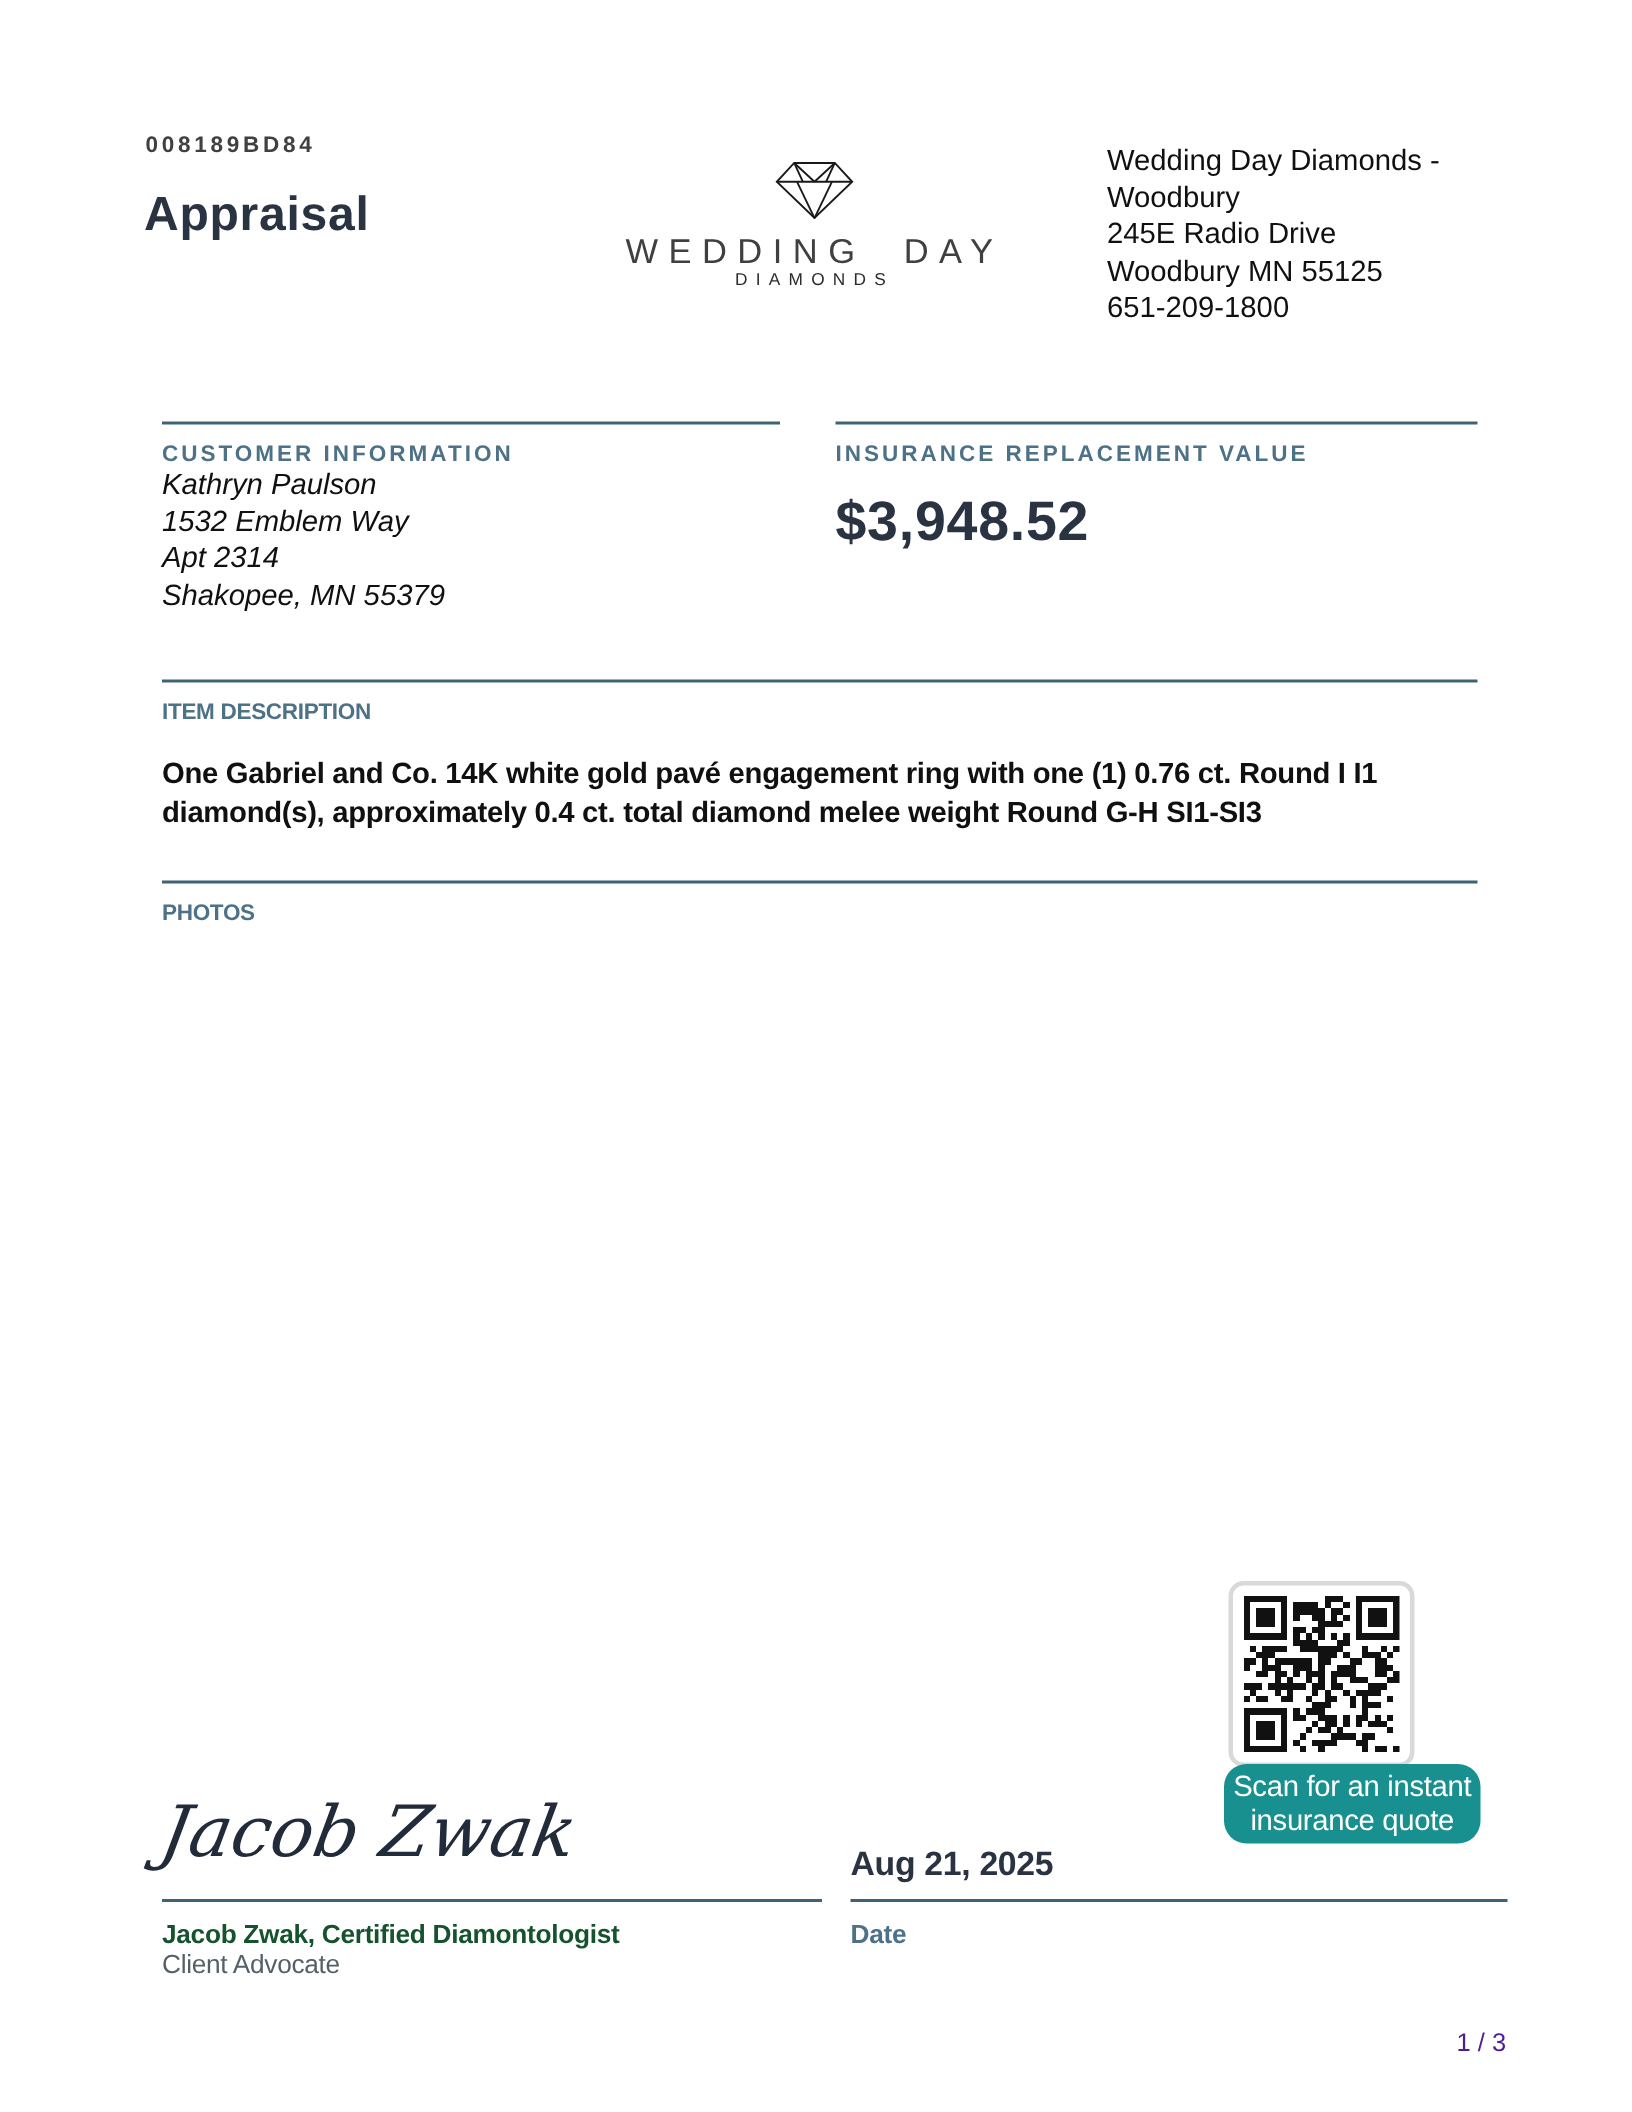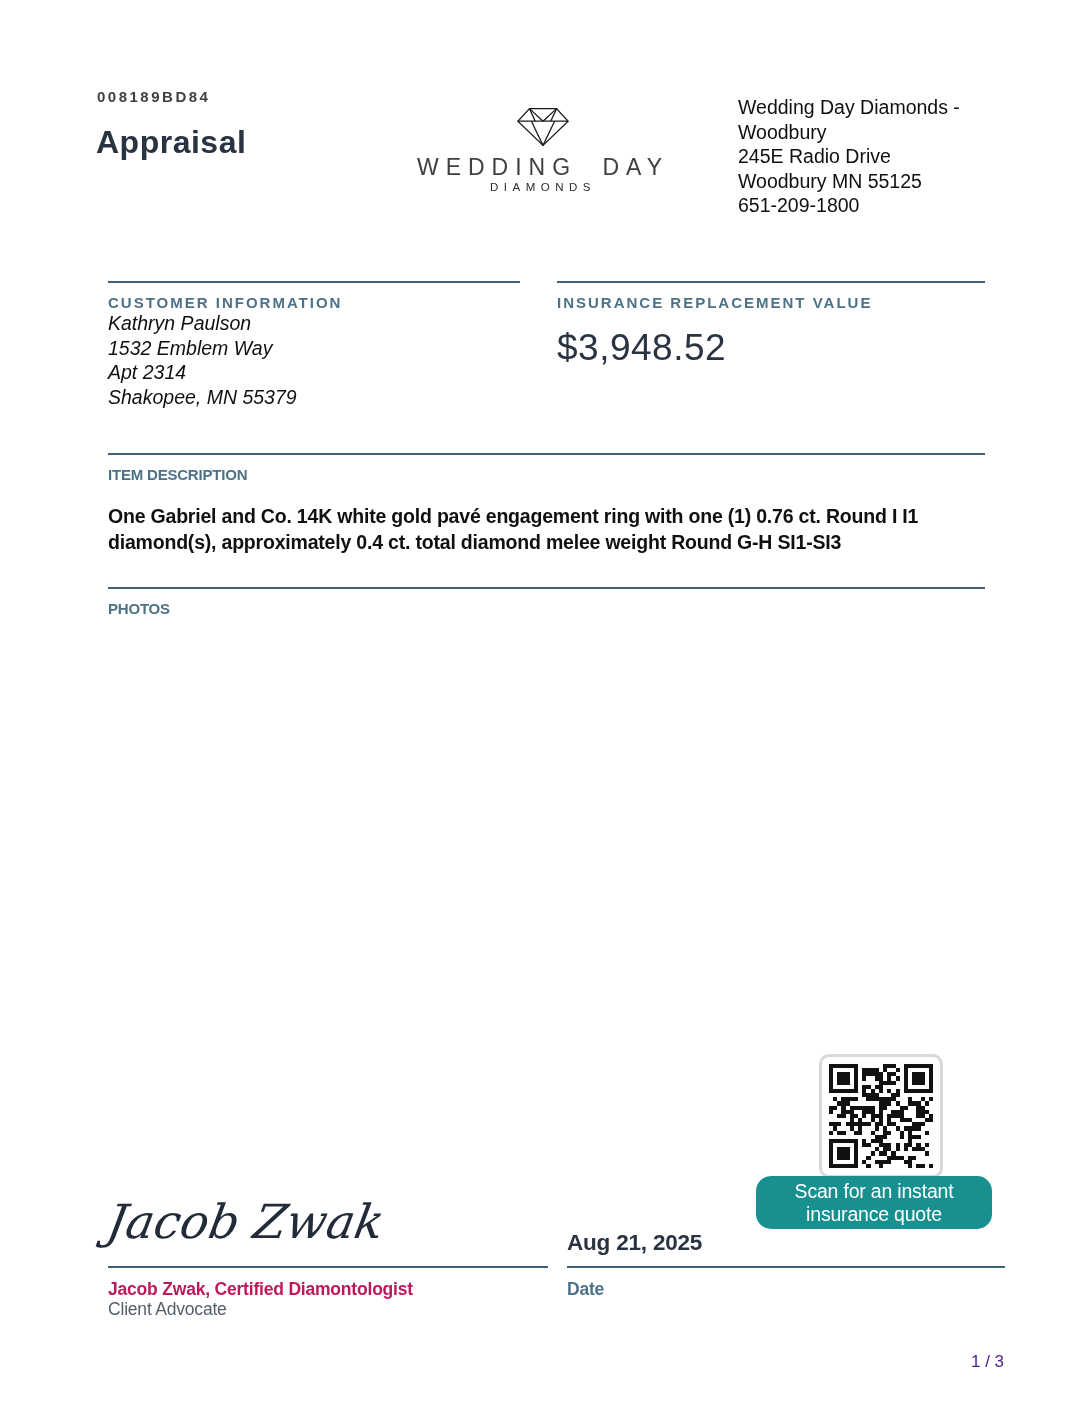--- a/index.html
+++ b/index.html
@@ -48,58 +48,58 @@
   .cond { font-stretch:condensed; letter-spacing:-0.2px; }
 
   
   .col-left  { left:108px; top:281px; width:412px; }
   .col-right { left:557px; top:281px; width:428px; }
   .col-left .sec-heading, .col-right .sec-heading { margin-top:11px; }
   .customer-block {
     font-size:19.5px; line-height:24.5px; color:#101010;font-style:italic;
   }
   .value-amount {
-    margin-top:16px; font-size:37px; font-weight:normal; letter-spacing:0.5px;
+    margin-top:16px; font-size:37px; font-weight:bold; letter-spacing:0.5px;
     color:#2a3342;
   }
 
   
   .divider-item   { left:108px; top:453px; width:877px; }
   .item-heading   { left:108px; top:466px; }
   .item-text      { left:108px; top:503px; width:880px;
                     font-size:19.5px; line-height:26px; color:#101010;font-weight:bold; }
   .divider-photos { left:108px; top:587px; width:877px; }
   .photos-heading { left:108px; top:600px; }
 
   
   .qr-card {
     left:819px; top:1054px; width:124px; height:124px;
     background:#ffffff; border:3px solid #d9d9d9; border-radius:10px;
     display:flex; align-items:center; justify-content:center;
   }
   .qr-button {
-    left:756px; top:1176px; width:236px; height:53px;
+    left:816px; top:1176px; width:171px; height:53px;
     background:#17908f; border:none; border-radius:15px;
     color:#ffffff; font-size:19.5px; line-height:23px;
     font-family:"Liberation Sans", sans-serif;
     display:flex; flex-direction:column; align-items:center; justify-content:center;
     cursor:pointer;
   }
 
   
   .signature-script {
     left:103px; top:1194px;
     font-family:"DejaVu Serif", serif; font-style:italic;
     font-size:47px; color:#222b3a;
     transform:skewX(-10deg); transform-origin:left bottom;
     white-space:nowrap;
   }
   .sig-rule  { left:108px; top:1266px; width:440px; }
   .date-rule { left:567px; top:1266px; width:438px; }
-  .sig-name  { left:108px; top:1279px; font-size:17.5px; font-weight:bold; color:#be185d; }
+  .sig-name  { left:108px; top:1279px; font-size:17.5px; font-weight:bold; color:#14532d; }
   .sig-role  { left:108px; top:1299px; font-size:17.5px; color:#555f6a; }
   .date-value{ left:567px; top:1230px; font-size:22.5px; font-weight:bold; color:#2a3342; }
   .date-label{ left:567px; top:1279px; font-size:17.5px; font-weight:bold; color:#4d7186; }
   .page-num  { left:971px; top:1352px; font-size:17px; color:#4c1d95; }
 </style>
 </head>
 <body>
 
 <div class="abs doc-id">008189BD84</div>
 <h1 class="abs page-title">Appraisal</h1>

